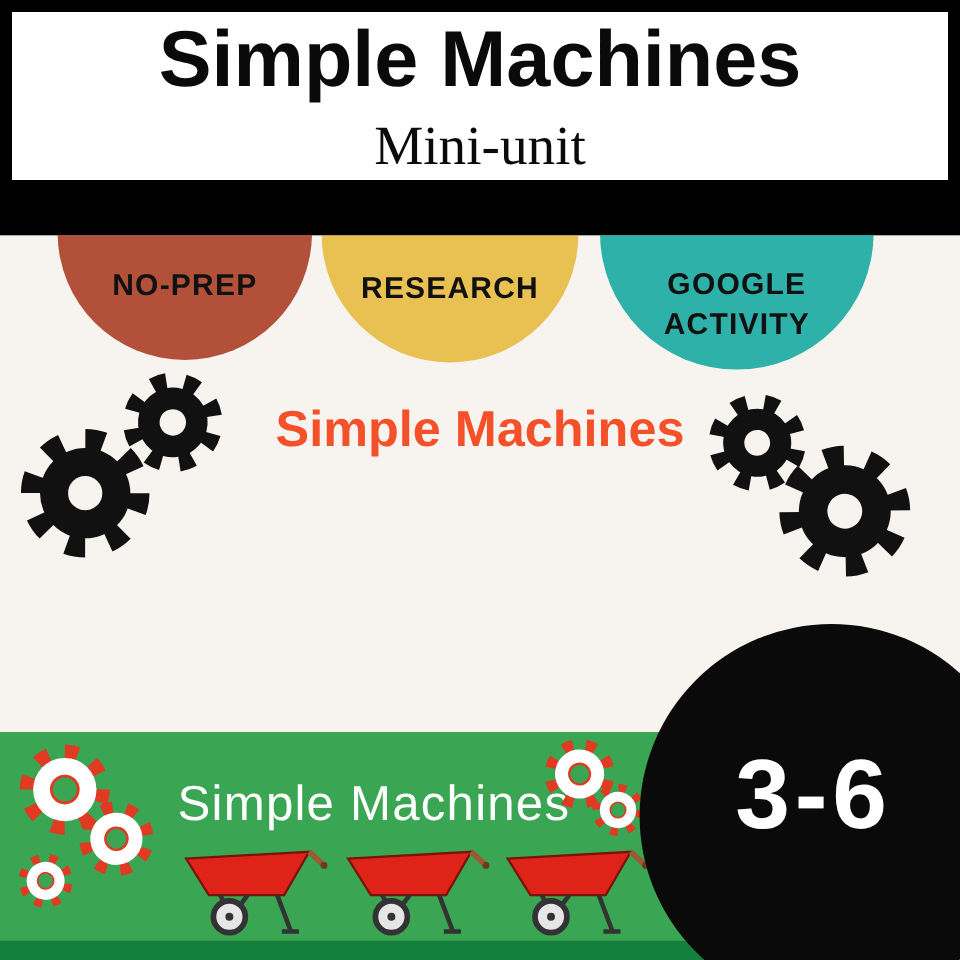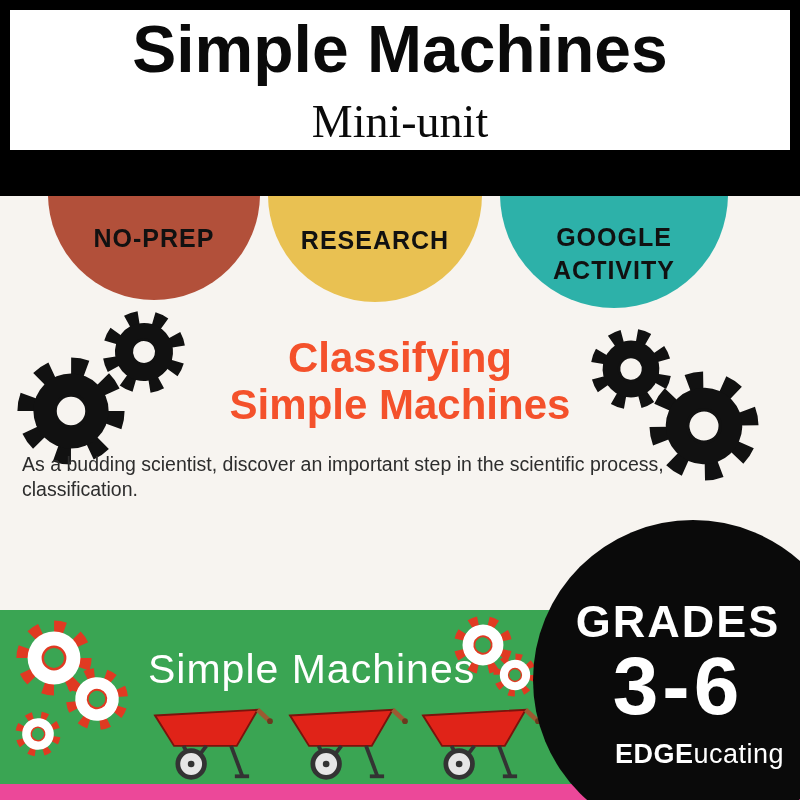--- a/index.html
+++ b/index.html
@@ -1,19 +1,19 @@
 <!DOCTYPE html>
 <html><head>
 <meta charset="utf-8">
 <style>
   * { margin:0; padding:0; box-sizing:border-box; }
   body { background:#e8e8e8; font-family:"Liberation Sans", sans-serif; }
   .poster {
     position:relative; width:800px; height:800px; margin:0 auto;
-    background:#ec4899; overflow:hidden;
+    background:#15803d; overflow:hidden;
   }
   
   .header {
     position:relative; height:150px; background:#fff;
     border:10px solid #000; border-bottom:none;
     display:flex; flex-direction:column; align-items:center; justify-content:center;
     z-index:3;
   }
   .title { font-size:66px; font-weight:bold; color:#0a0a0a; letter-spacing:0px; line-height:1; }
   .subtitle { font-family:"Liberation Serif", serif; font-size:46px; color:#0a0a0a; margin-top:17px; line-height:1; }
@@ -122,25 +122,23 @@
       </svg>
 
     <svg class="gear" viewBox="0 0 100 100" style="left:588px;top:130px;width:86px;height:86px;--teeth:#111;--body:#111;--hole:#f7f4f0;transform:rotate(10deg)">
         <use href="#gear-shape"></use>
       </svg>
     <svg class="gear" viewBox="0 0 100 100" style="left:646px;top:172px;width:116px;height:116px;--teeth:#111;--body:#111;--hole:#f7f4f0;transform:rotate(24deg)">
         <use href="#gear-shape"></use>
       </svg>
 
     <div class="headline">
-      <div>Classifying</div>
       <div>Simple Machines</div>
     </div>
 
-    <p class="desc">As a budding scientist, discover an important step in the scientific process, classification.</p>
   </div>
 
   <div class="banner">
 
     <svg class="gear" viewBox="0 0 100 100" style="left:14px;top:8px;width:80px;height:80px;--teeth:#e03a22;--body:#fff;--hole:#3aa553">
         <use href="#gear-shape"></use>
       </svg>
     <svg class="gear" viewBox="0 0 100 100" style="left:64px;top:56px;width:66px;height:66px;--teeth:#e03a22;--body:#fff;--hole:#3aa553;transform:rotate(18deg)">
         <use href="#gear-shape"></use>
       </svg>
@@ -163,21 +161,17 @@
     <svg class="barrow" viewBox="0 0 130 80" style="left:283px;">
         <use href="#barrow-shape"></use>
       </svg>
     <svg class="barrow" viewBox="0 0 130 80" style="left:416px;">
         <use href="#barrow-shape"></use>
       </svg>
   </div>
 
 
   <div class="grades">
-    <div class="grades-label">GRADES</div>
     <div class="grades-range">3-6</div>
   </div>
 
-  <div class="brand">
-    <span class="brand-bold">EDGE</span><span>ucating</span>
-  </div>
 
 </div>
 
 </body></html>

